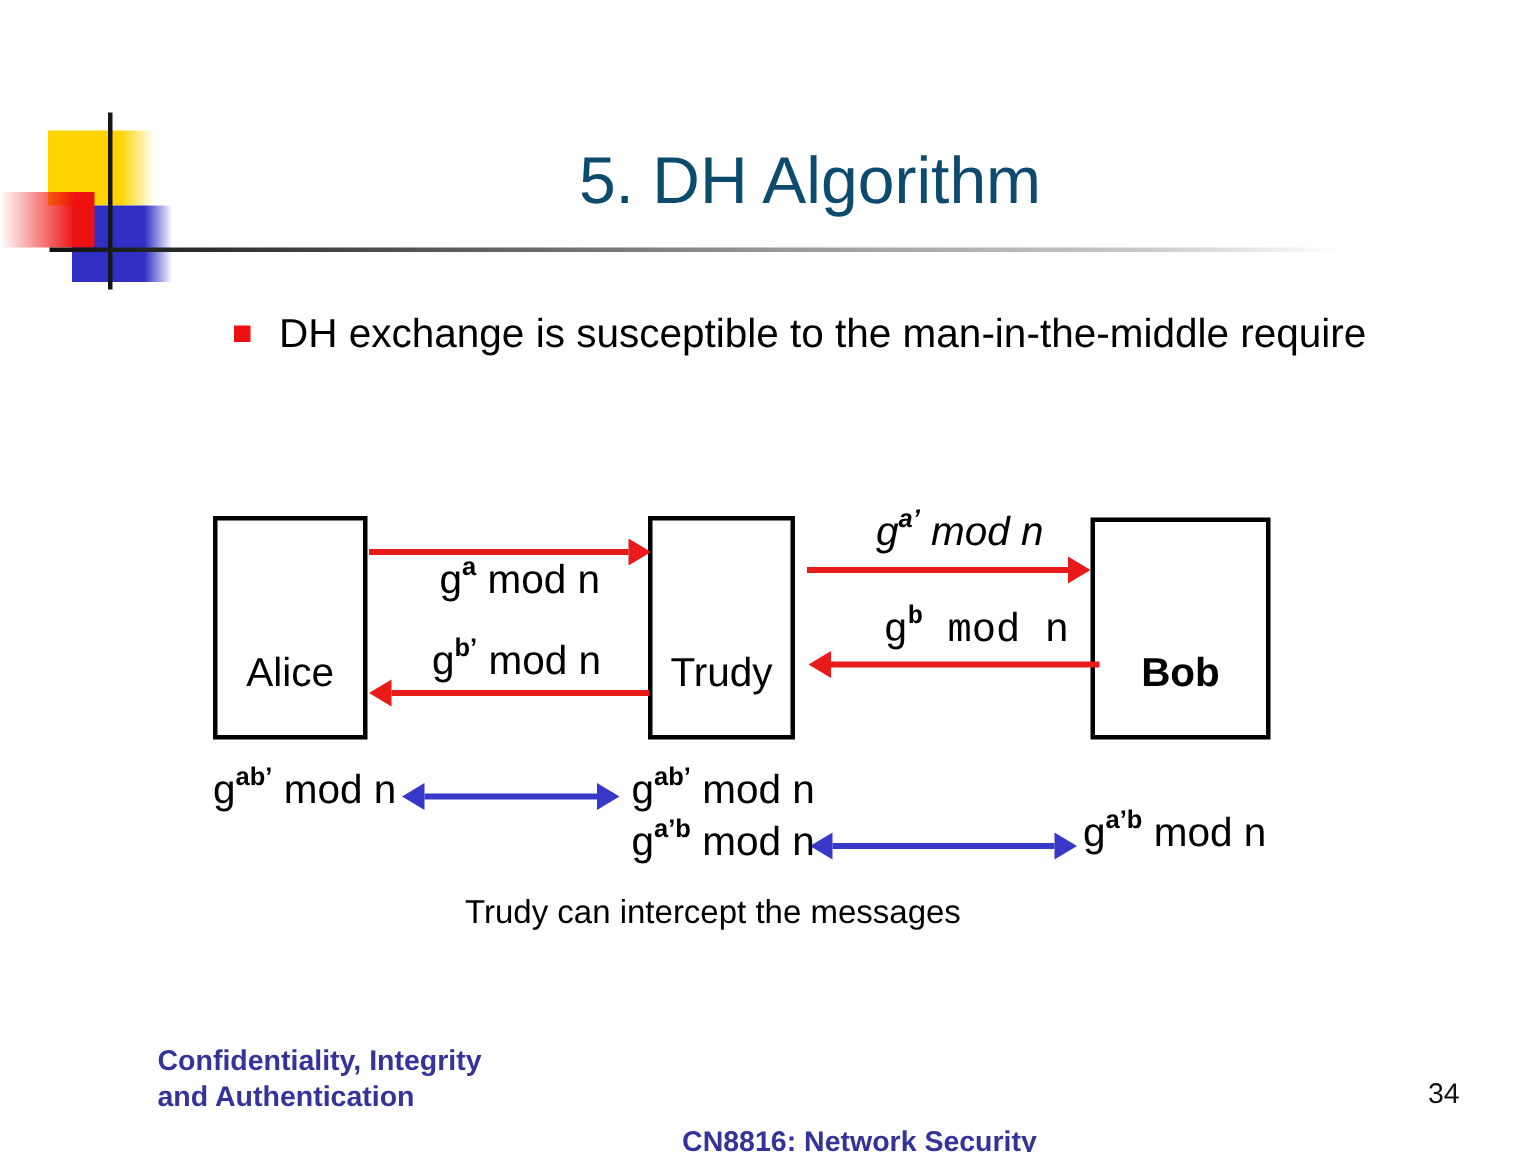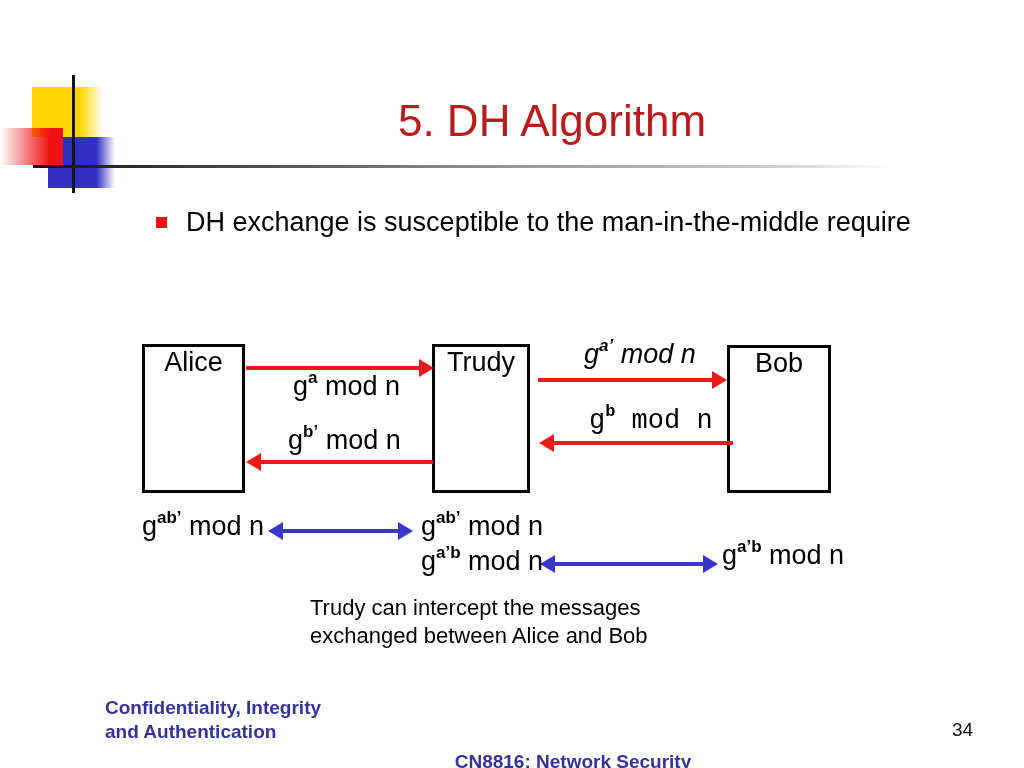--- a/index.html
+++ b/index.html
@@ -13,38 +13,38 @@
   .decor-yellow{left:32px;top:87px;width:71px;height:50px;z-index:1;
     background:linear-gradient(to right,#ffd400 0%,#ffd400 68%,rgba(255,212,0,0) 100%);}
   .decor-blue{left:48px;top:137px;width:67px;height:51px;z-index:2;
     background:linear-gradient(to right,#2f2fc4 0%,#2f2fc4 72%,rgba(47,47,196,0) 100%);}
   .decor-red{left:0;top:128px;width:63px;height:37px;z-index:3;
     background:linear-gradient(to right,rgba(255,30,30,0) 0%,#ee1111 80%);}
   .decor-vline{left:72px;top:75px;width:3px;height:118px;background:#161616;z-index:4;}
   .decor-hline{left:33px;top:165px;width:887px;height:3px;z-index:4;
     background:linear-gradient(to right,#111 0%,#555 28%,#999 55%,#c8c8c8 82%,rgba(255,255,255,0) 97%);}
 
-  .title{left:120px;top:96px;width:864px;text-align:center;font-size:44px;
-    color:#b91c1c;letter-spacing:0;}
+  .title{left:108px;top:96px;width:864px;text-align:center;font-size:44px;
+    color:#0c4a6e;letter-spacing:0;}
 
   .bullet-row{display:flex;align-items:flex-start;}
   .bullet-main{left:155px;top:206px;width:830px;}
   .bullet-main .sq{width:11px;height:11px;background:#ee1111;margin:11px 19px 0 1px;flex:0 0 auto;}
   .bullet-main .txt{font-size:27px;line-height:33px;}
   .bullet-sub{left:205px;top:246px;width:740px;}
   .bullet-sub .sq{width:8px;height:8px;background:#3333cc;margin:10px 20px 0 0;flex:0 0 auto;}
   .bullet-sub .txt{font-size:22px;line-height:28px;}
 
   
   .actor{border:3px solid #000;background:#fff;box-sizing:border-box;
-    display:flex;align-items:flex-start;justify-content:center;font-size:27px;z-index:3;}
+    display:flex;align-items:flex-end;justify-content:center;font-size:27px;z-index:3;}
   .actor .lbl{margin-bottom:26px;}
   .box-alice{left:142px;top:344px;width:103px;height:149px;}
   .box-trudy{left:432px;top:344px;width:98px;height:149px;}
-  .box-bob{left:727px;top:345px;width:104px;height:148px;}
+  .box-bob{left:727px;top:345px;width:120px;height:148px;font-weight:bold;}
 
   
   .line{height:4px;z-index:5;}
   .red{background:#e81a1a;}
   .blue{background:#3838c8;}
   .head{width:0;height:0;z-index:5;}
   .head-r-red{border-top:9px solid transparent;border-bottom:9px solid transparent;border-left:15px solid #e81a1a;}
   .head-l-red{border-top:9px solid transparent;border-bottom:9px solid transparent;border-right:15px solid #e81a1a;}
   .head-r-blue{border-top:9px solid transparent;border-bottom:9px solid transparent;border-left:15px solid #3838c8;}
   .head-l-blue{border-top:9px solid transparent;border-bottom:9px solid transparent;border-right:15px solid #3838c8;}
@@ -126,21 +126,20 @@
   </div>
   <div class="abs head head-l-blue" style="left:540px;top:555px;"></div>
   <div class="abs line blue" style="left:555px;top:562px;width:148px;"></div>
   <div class="abs head head-r-blue" style="left:703px;top:555px;"></div>
   <div class="abs mlabel" style="left:722px;top:540px;">
     <span>g</span><sup>a’b</sup><span> mod n</span>
   </div>
 
   <div class="abs caption">
     <div>Trudy can intercept the messages</div>
-    <div>exchanged between Alice and Bob</div>
   </div>
 
   <div class="abs footer-left">
     <div>Confidentiality, Integrity</div>
     <div>and Authentication</div>
   </div>
   <div class="abs footer-center">CN8816: Network Security</div>
   <div class="abs footer-page">34</div>
 
 </div>

